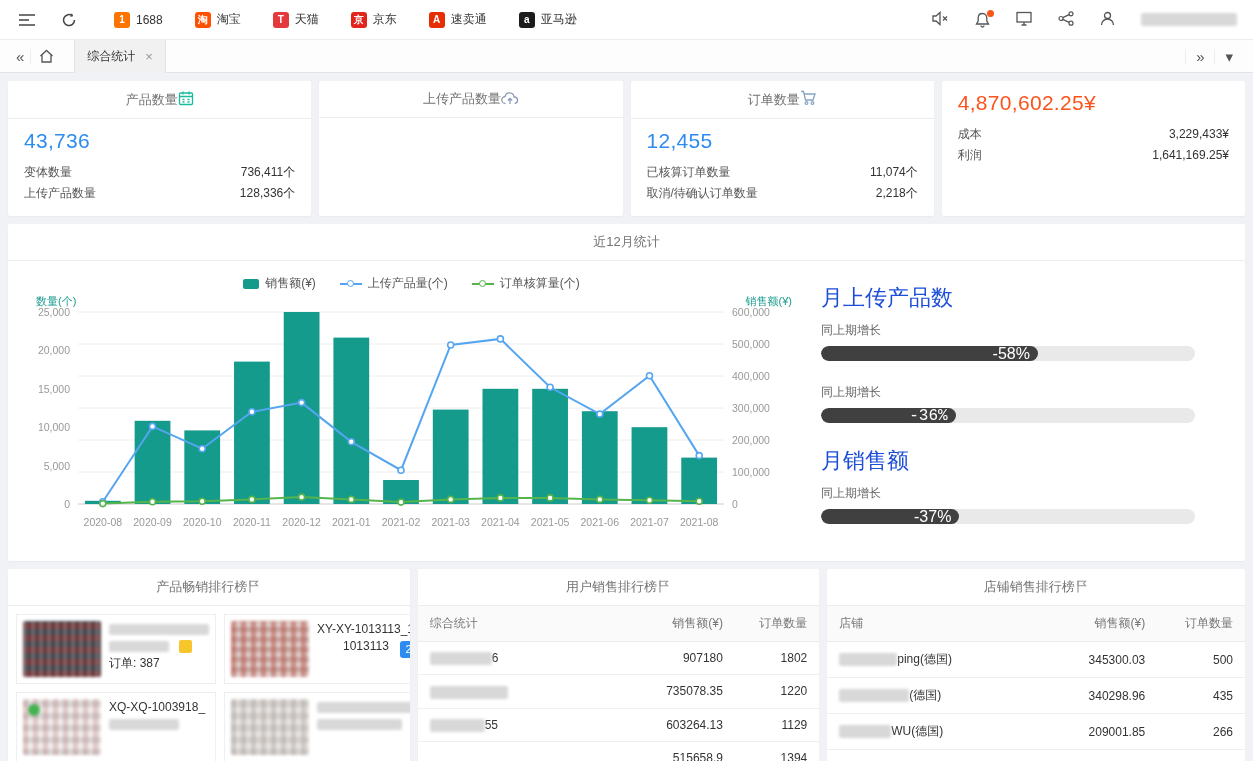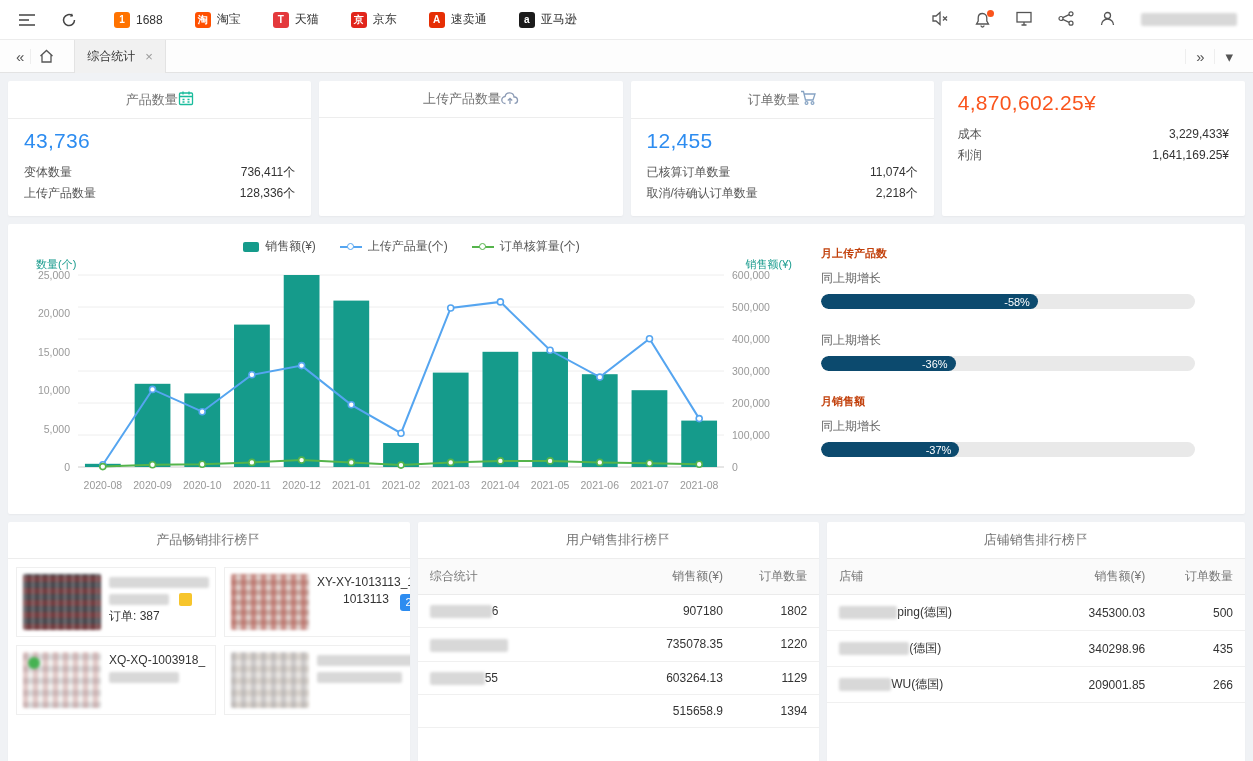--- a/index.html
+++ b/index.html
@@ -49,24 +49,24 @@
   .lg-bar{width:16px;height:10px;border-radius:2px;background:#159b8b;}
   .lg-line{position:relative;width:22px;height:2px;}
   .lg-line.blue{background:#55a5f0;}
   .lg-line.green{background:#55b44b;}
   .lg-line::after{content:"";position:absolute;left:7px;top:-3px;width:5px;height:5px;border-radius:50%;background:#fff;border:1.5px solid;}
   .lg-line.blue::after{border-color:#55a5f0;}
   .lg-line.green::after{border-color:#55b44b;}
 
   .growth{width:430px;padding:14px 42px 0 14px;}
   .g-section{margin-bottom:23px;}
-  .g-title{font-size:11px;color:#c2410c;margin-bottom:9px;font-weight:bold;}
+  .g-title{font-size:22px;color:#1d4ed8;margin-bottom:9px;}
   .g-sub{font-size:12px;color:#666;margin-bottom:7px;}
   .progress{height:15px;background:#e9e9e9;border-radius:8px;overflow:hidden;}
-  .progress-fill{height:100%;background:#0c4a6e;border-radius:8px;display:flex;align-items:center;justify-content:flex-end;padding-right:8px;color:#fff;font-size:11px;}
+  .progress-fill{height:100%;background:#404040;border-radius:8px;display:flex;align-items:center;justify-content:flex-end;padding-right:8px;color:#fff;font-size:16px;}
 
   
   .bottom-row{display:grid;grid-template-columns:1fr 1fr 1.04fr;gap:8px;height:340px;}
   .bottom-row .panel{overflow:hidden;}
 
   .product-grid{padding:8px;display:grid;grid-template-columns:1fr 1fr;gap:8px;}
   .product-card{position:relative;border:1px solid #efefef;display:flex;gap:8px;padding:6px;height:70px;cursor:pointer;}
   .p-img{width:78px;height:56px;border-radius:2px;flex-shrink:0;position:relative;}
   .mosaic{filter:blur(1.6px) saturate(.9);}
   .img-dark{background-color:#46464c;background-image:repeating-linear-gradient(90deg,rgba(255,255,255,.18) 0 4px,transparent 4px 8px),repeating-linear-gradient(0deg,rgba(170,40,40,.45) 0 6px,transparent 6px 12px);}
@@ -257,20 +257,23 @@
           </div>
         <div class="stat-row">
             <span class="lbl">利润</span>
             <span class="val">1,641,169.25¥</span>
           </div>
       </div>
     </div>
   </section>
 
   <section class="panel">
+    <div class="panel-head">
+      <span>近12月统计</span>
+    </div>
     <div class="chart-body">
       <div class="chart-left">
         <div class="legend">
           <span class="lg-item">
               <span class="lg-bar"></span>
               <span>销售额(¥)</span>
             </span>
           <span class="lg-item">
               <span class="lg-line blue"></span>
               <span>上传产品量(个)</span>
@@ -365,21 +368,21 @@
           <div class="g-sub">同上期增长</div>
           <div class="progress">
             <div class="progress-fill" style="width: 58%;">
                 <span>-58%</span>
               </div>
           </div>
         </div>
         <div class="g-section">
           <div class="g-sub">同上期增长</div>
           <div class="progress">
-            <div class="progress-fill" style="width: 36%;">
+            <div class="progress-fill" style="width: 36%; font-family: Liberation Mono, monospace;">
                 <span>-36%</span>
               </div>
           </div>
         </div>
         <div class="g-section">
           <div class="g-title">月销售额</div>
           <div class="g-sub">同上期增长</div>
           <div class="progress">
             <div class="progress-fill" style="width: 37%; text-align: right;">
                 <span>-37%</span>

